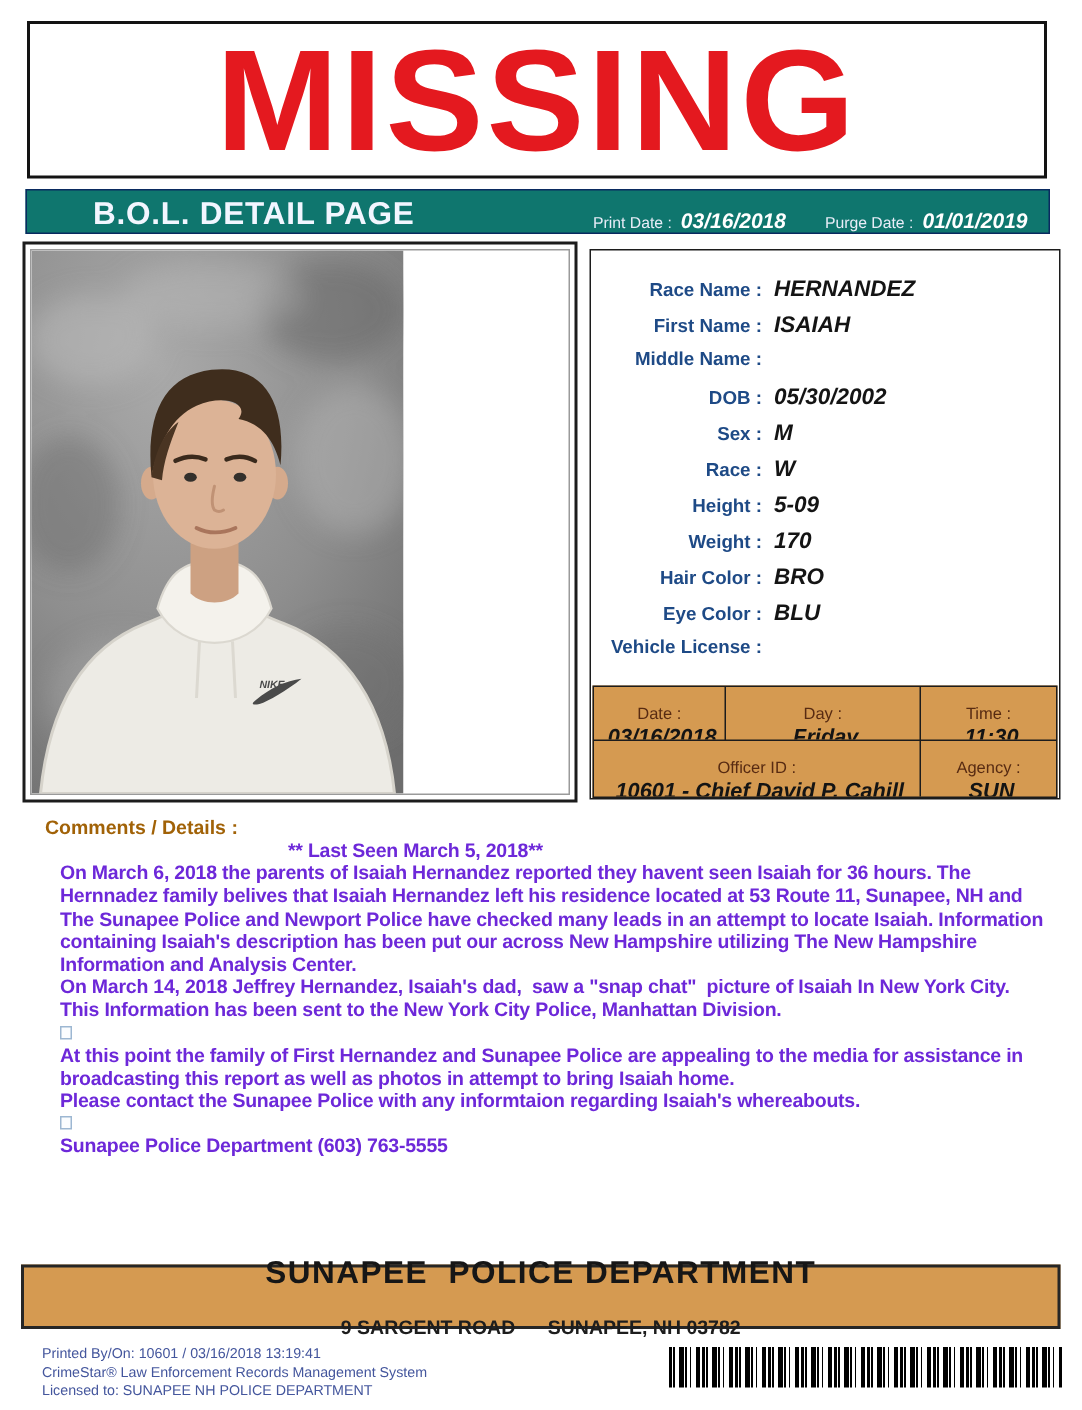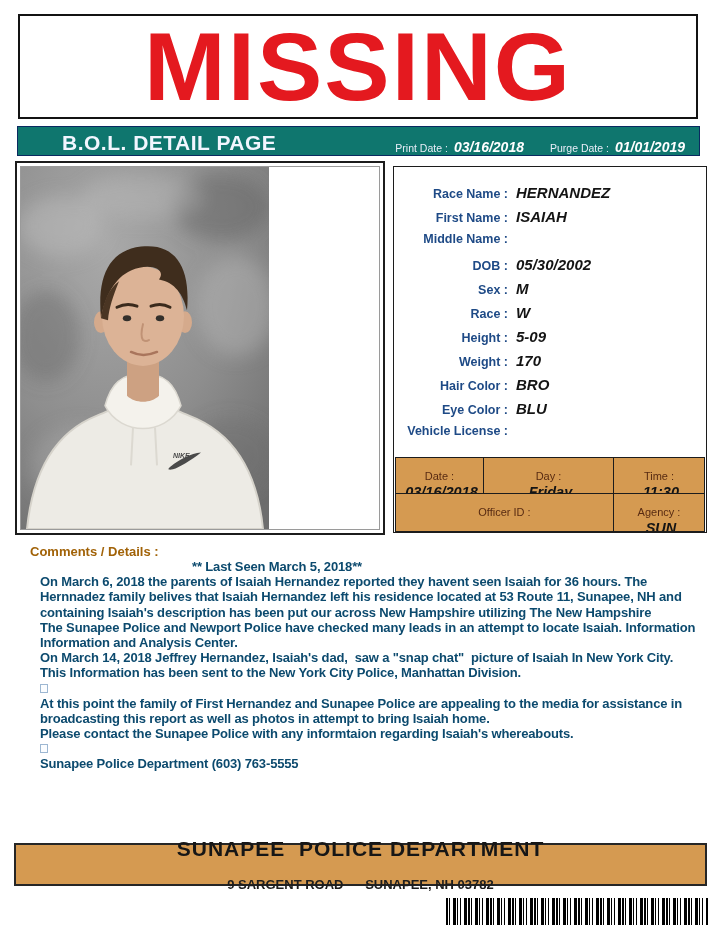--- a/index.html
+++ b/index.html
@@ -76,21 +76,21 @@
   .cell-label { display:block; color:#582b12; font-size:11px; }
   .cell-value { display:block; color:#141414; font-size:14.5px; font-weight:bold; font-style:italic; margin-top:2px; padding-left:4px; white-space:pre; }
 
   
   .comments-label {
     position:absolute; left:30px; top:544px;
     color:#a16207; font-size:13px; font-weight:bold;
   }
   .comments-body {
     position:absolute; left:40px; top:559px; width:670px;
-    font-size:13px; font-weight:bold; color:#0c4a6e;
+    font-size:13px; font-weight:bold; color:#6d28d9;
     line-height:15.2px; letter-spacing:-0.15px;
   }
   .c-line { white-space:pre; height:15.2px; }
   .c-line.indent { padding-left:152px; }
   .cbox-line { height:15.2px; display:flex; align-items:center; }
   .cbox { display:inline-block; width:8px; height:9px; border:1px solid #9db7d2; background:#fbfdff; }
 
   
   .dept-banner {
     position:absolute; left:14px; top:843px; width:693px; height:43px;
@@ -250,50 +250,56 @@
       <div class="cell">
         <span class="cell-label">Day :</span>
         <span class="cell-value">Friday</span>
       </div>
       <div class="cell last-col">
         <span class="cell-label">Time :</span>
         <span class="cell-value">11:30</span>
       </div>
       <div class="cell span2 last-row">
         <span class="cell-label">Officer ID :</span>
+        <span class="cell-value">10601 - Chief David P. Cahill</span>
       </div>
       <div class="cell last-col last-row">
         <span class="cell-label">Agency :</span>
         <span class="cell-value">SUN</span>
       </div>
     </div>
   </div>
 
   <div class="comments-label">Comments / Details :</div>
   <div class="comments-body">
     <div class="c-line indent">** Last Seen March 5, 2018**</div>
     <div class="c-line">On March 6, 2018 the parents of Isaiah Hernandez reported they havent seen Isaiah for 36 hours. The</div>
     <div class="c-line">Hernnadez family belives that Isaiah Hernandez left his residence located at 53 Route 11, Sunapee, NH and</div>
+    <div class="c-line">The Sunapee Police and Newport Police have checked many leads in an attempt to locate Isaiah. Information</div>
     <div class="c-line">containing Isaiah's description has been put our across New Hampshire utilizing The New Hampshire</div>
-    <div class="c-line">The Sunapee Police and Newport Police have checked many leads in an attempt to locate Isaiah. Information</div>
     <div class="c-line">Information and Analysis Center.</div>
     <div class="c-line">On March 14, 2018 Jeffrey Hernandez, Isaiah's dad,  saw a "snap chat"  picture of Isaiah In New York City.</div>
     <div class="c-line">This Information has been sent to the New York City Police, Manhattan Division.</div>
     <div class="cbox-line">
         <span class="cbox"></span>
       </div>
     <div class="c-line">At this point the family of First Hernandez and Sunapee Police are appealing to the media for assistance in</div>
     <div class="c-line">broadcasting this report as well as photos in attempt to bring Isaiah home.</div>
     <div class="c-line">Please contact the Sunapee Police with any informtaion regarding Isaiah's whereabouts.</div>
     <div class="cbox-line">
         <span class="cbox"></span>
       </div>
     <div class="c-line">Sunapee Police Department (603) 763-5555</div>
   </div>
 
   <div class="dept-banner">
     <div class="dept-name">SUNAPEE  POLICE DEPARTMENT</div>
     <div class="dept-address">9 SARGENT ROAD      SUNAPEE, NH 03782</div>
   </div>
 
+  <div class="footer-info">
+    <div>Printed By/On: 10601 / 03/16/2018 13:19:41</div>
+    <div>CrimeStar® Law Enforcement Records Management System</div>
+    <div>Licensed to: SUNAPEE NH POLICE DEPARTMENT</div>
+  </div>
   <div class="barcode"></div>
 
 </div>
 
 </body></html>

